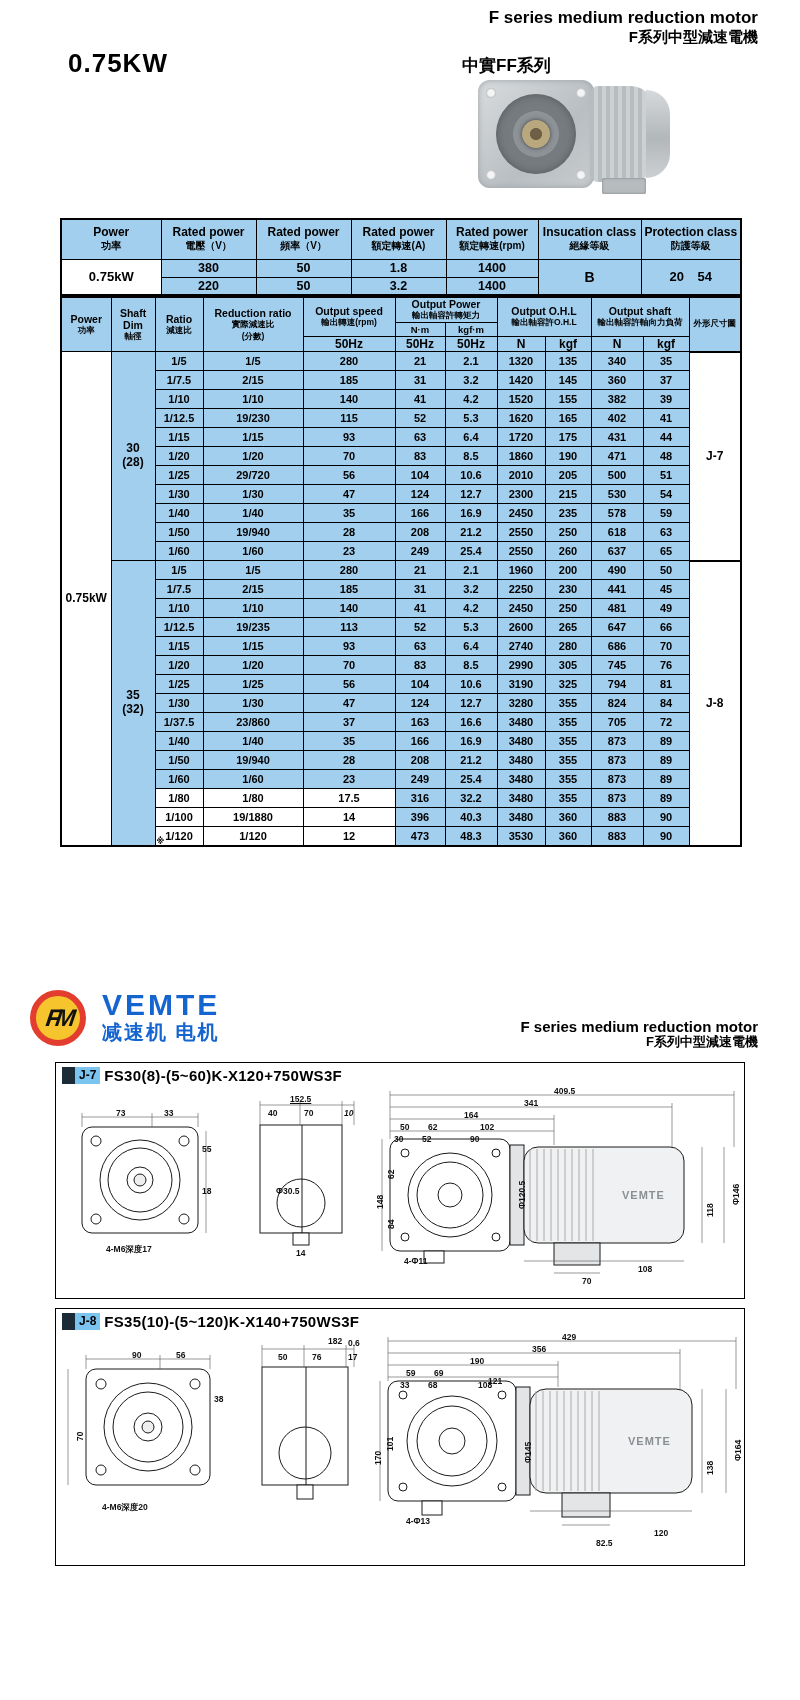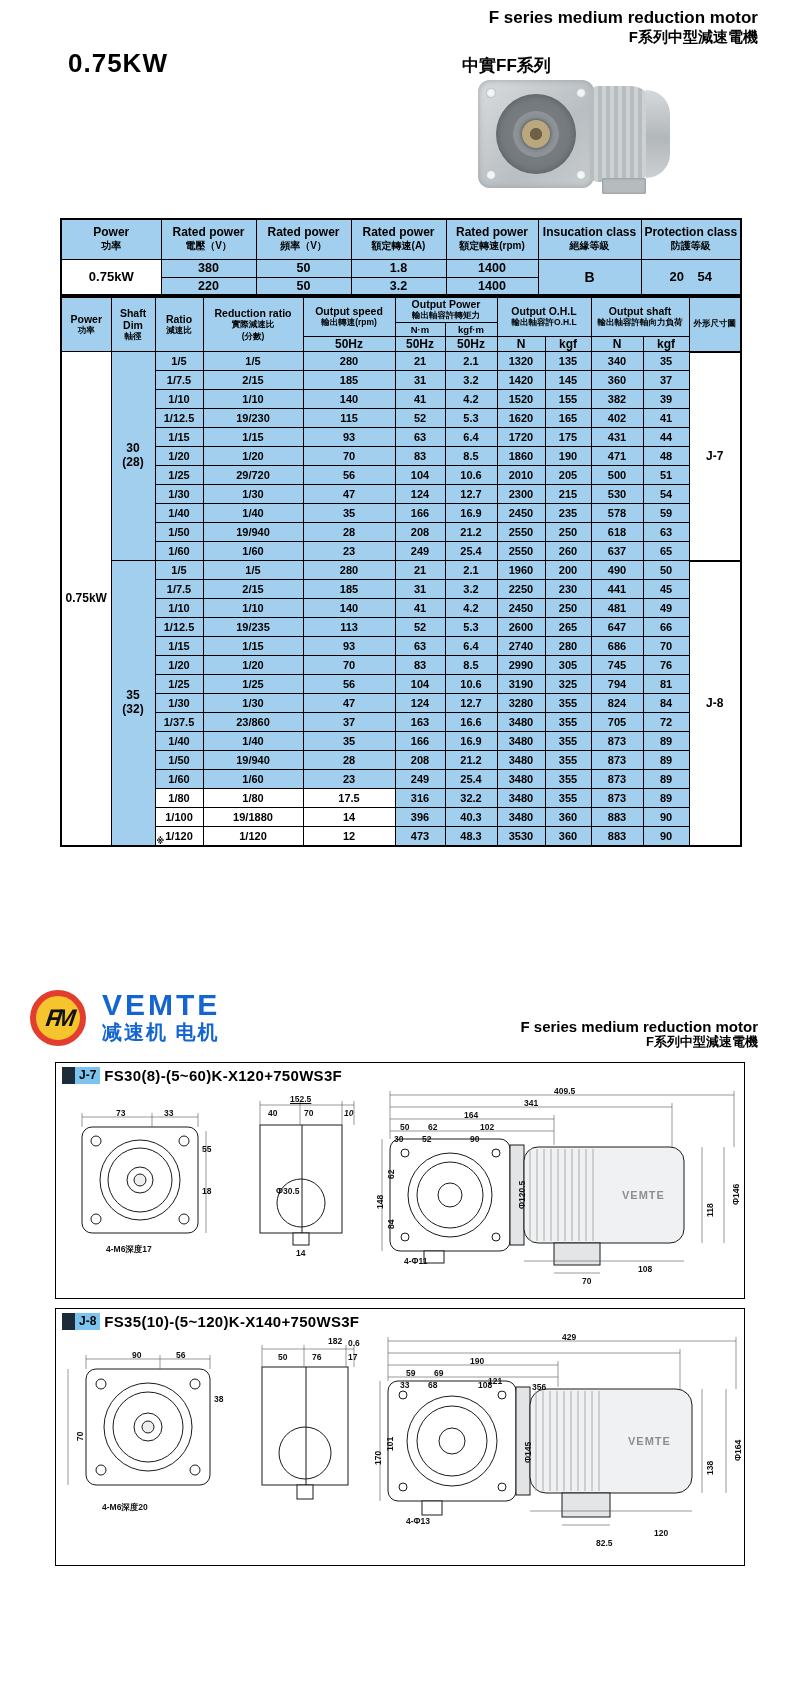--- a/index.html
+++ b/index.html
@@ -763,21 +763,21 @@
           <span class="dim" style="left: 120px; top: 18px;">56</span>
           <span class="dim" style="left: 158px; top: 62px;">38</span>
           <span class="dim rot" style="left: 20px; top: 108px;">70</span>
           <span class="dim" style="left: 46px; top: 170px;">4-M6深度20</span>
           <span class="dim" style="left: 240px; top: 4px; margin-left: 32px;">182</span>
           <span class="dim" style="left: 292px; top: 6px;">0.6</span>
           <span class="dim" style="left: 222px; top: 20px;">50</span>
           <span class="dim" style="left: 256px; top: 20px;">76</span>
           <span class="dim" style="left: 292px; top: 20px;">17</span>
           <span class="dim" style="left: 506px; top: 0px;">429</span>
-          <span class="dim" style="left: 476px; top: 12px; margin-top: 38px;">356</span>
+          <span class="dim" style="left: 476px; top: 12px;">356</span>
           <span class="dim" style="left: 414px; top: 24px;">190</span>
           <span class="dim" style="left: 378px; top: 36px;">69</span>
           <span class="dim" style="left: 432px; top: 44px;">121</span>
           <span class="dim" style="left: 372px; top: 48px;">68</span>
           <span class="dim" style="left: 422px; top: 48px;">108</span>
           <span class="dim" style="left: 350px; top: 36px;">59</span>
           <span class="dim" style="left: 344px; top: 48px;">33</span>
           <span class="dim rot" style="left: 318px; top: 132px;">170</span>
           <span class="dim rot" style="left: 330px; top: 118px;">101</span>
           <span class="dim" style="left: 350px; top: 184px;">4-Φ13</span>

